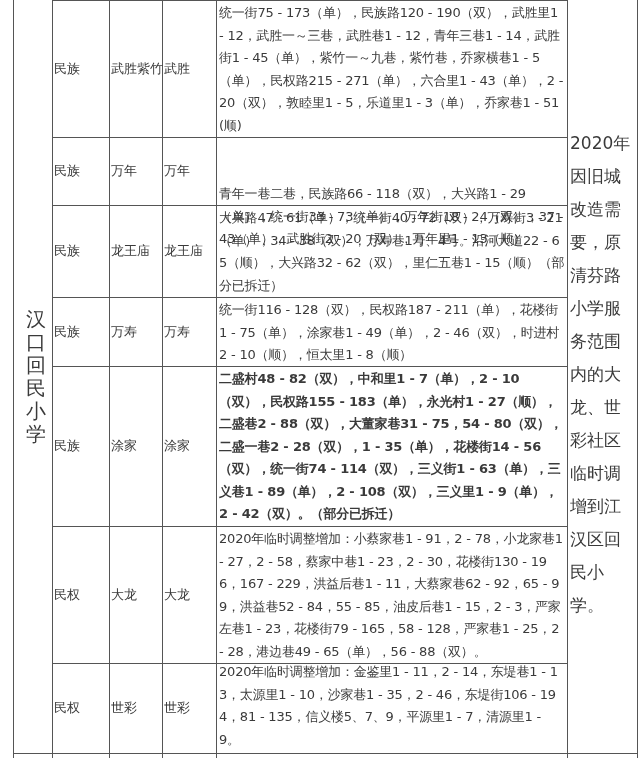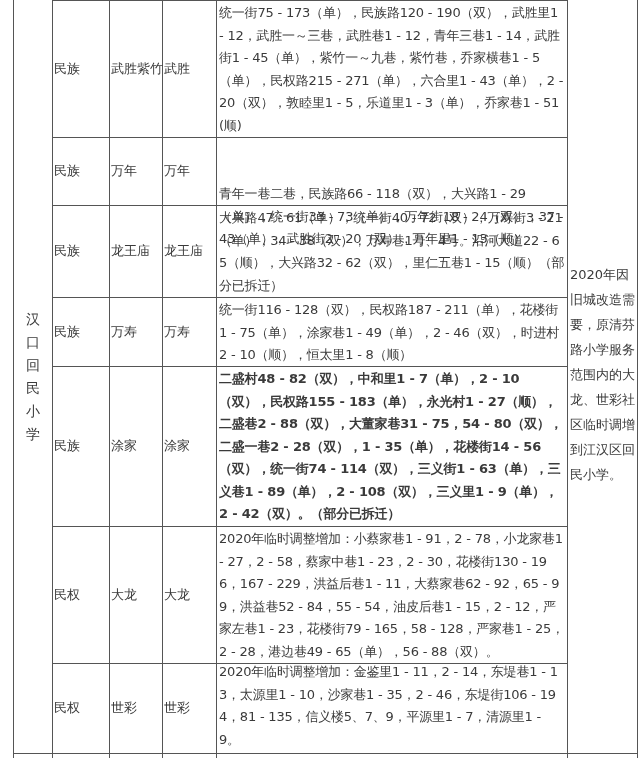--- a/index.html
+++ b/index.html
@@ -4,22 +4,22 @@
 <style>
   html, body { margin:0; padding:0; background:#ffffff; }
   body { width:640px; height:758px; position:relative; overflow:hidden;
          font-family:"DejaVu Sans", "Liberation Sans", sans-serif; color:#333333; }
   .frame { position:absolute; left:0; top:0; width:640px; height:758px; }
   .line { position:absolute; background:#555555; }
   .cell { position:absolute; box-sizing:border-box; font-size:13px; line-height:22.5px; color:#3a3a3a; }
   .label { display:flex; align-items:center; padding-left:1px; }
   .addr { padding:1px 2px 0 2px; word-break:break-all; letter-spacing:-0.2px; }
   .school { display:flex; align-items:center; justify-content:center; }
-  .school-inner { width:14px; font-size:14px; line-height:23px; text-align:center; color:#3a3a3a; }
-  .note { padding:0 2px; font-size:13px; line-height:25px; word-break:break-all; }
+  .school-inner { width:14px; font-size:20px; line-height:23px; text-align:center; color:#3a3a3a; }
+  .note { padding:0 2px; font-size:17px; line-height:33px; word-break:break-all; }
 </style>
 </head>
 <body>
 
 <div class="frame">
 
   <div class="line" style="left:13px;top:0;width:1px;height:758px;"></div>
   <div class="line" style="left:52px;top:0;width:1px;height:758px;"></div>
   <div class="line" style="left:109px;top:0;width:1px;height:758px;"></div>
   <div class="line" style="left:162px;top:0;width:1px;height:758px;"></div>
@@ -65,20 +65,20 @@
   <div class="cell addr" style="left:217px;top:298px;width:350px;height:68px;">统一街116 - 128（双），民权路187 - 211（单），花楼街1 - 75（单），涂家巷1 - 49（单），2 - 46（双），时进村2 - 10（顺），恒太里1 - 8（顺）</div>
 
   <div class="cell label" style="left:53px;top:367px;width:56px;height:159px;">民族</div>
   <div class="cell label" style="left:110px;top:367px;width:52px;height:159px;">涂家</div>
   <div class="cell label" style="left:163px;top:367px;width:53px;height:159px;">涂家</div>
   <div class="cell addr" style="left:217px;top:367px;width:350px;height:159px;font-weight:bold;">二盛村48 - 82（双），中和里1 - 7（单），2 - 10（双），民权路155 - 183（单），永光村1 - 27（顺），二盛巷2 - 88（双），大董家巷31 - 75，54 - 80（双），二盛一巷2 - 28（双），1 - 35（单），花楼街14 - 56（双），统一街74 - 114（双），三义街1 - 63（单），三义巷1 - 89（单），2 - 108（双），三义里1 - 9（单），2 - 42（双）。（部分已拆迁）</div>
 
   <div class="cell label" style="left:53px;top:527px;width:56px;height:136px;">民权</div>
   <div class="cell label" style="left:110px;top:527px;width:52px;height:136px;">大龙</div>
   <div class="cell label" style="left:163px;top:527px;width:53px;height:136px;">大龙</div>
-  <div class="cell addr" style="left:217px;top:527px;width:350px;height:136px;">2020年临时调整增加：小蔡家巷1 - 91，2 - 78，小龙家巷1 - 27，2 - 58，蔡家中巷1 - 23，2 - 30，花楼街130 - 196，167 - 229，洪益后巷1 - 11，大蔡家巷62 - 92，65 - 99，洪益巷52 - 84，55 - 54，油皮后巷1 - 15，2 - 12，严家左巷1 - 23，花楼街79 - 165，58 - 128，严家巷1 - 25，2 - 28，港边巷49 - 65（单），56 - 88（双）。</div>
+  <div class="cell addr" style="left:217px;top:527px;width:350px;height:136px;">2020年临时调整增加：小蔡家巷1 - 91，2 - 78，小龙家巷1 - 27，2 - 58，蔡家中巷1 - 23，2 - 30，花楼街130 - 196，167 - 229，洪益后巷1 - 11，大蔡家巷62 - 92，65 - 99，洪益巷52 - 84，55 - 85，油皮后巷1 - 15，2 - 3，严家左巷1 - 23，花楼街79 - 165，58 - 128，严家巷1 - 25，2 - 28，港边巷49 - 65（单），56 - 88（双）。</div>
 
   <div class="cell label" style="left:53px;top:664px;width:56px;height:89px;">民权</div>
   <div class="cell label" style="left:110px;top:664px;width:52px;height:89px;">世彩</div>
   <div class="cell label" style="left:163px;top:664px;width:53px;height:89px;">世彩</div>
   <div class="cell addr" style="left:217px;top:660px;width:350px;height:89px;">2020年临时调整增加：金鉴里1 - 11，2 - 14，东堤巷1 - 13，太源里1 - 10，沙家巷1 - 35，2 - 46，东堤街106 - 194，81 - 135，信义楼5、7、9，平源里1 - 7，清源里1 - 9。</div>
 
 </div>
 
 </body></html>

